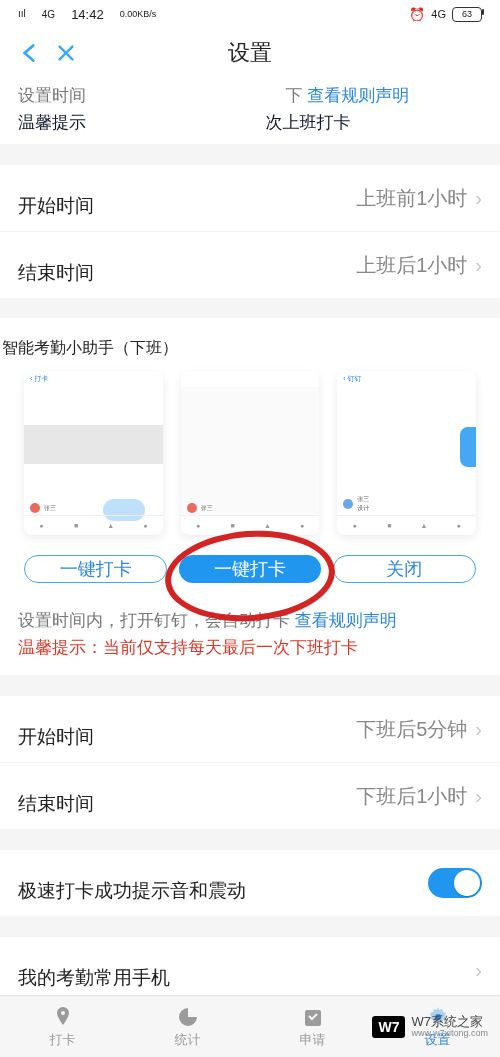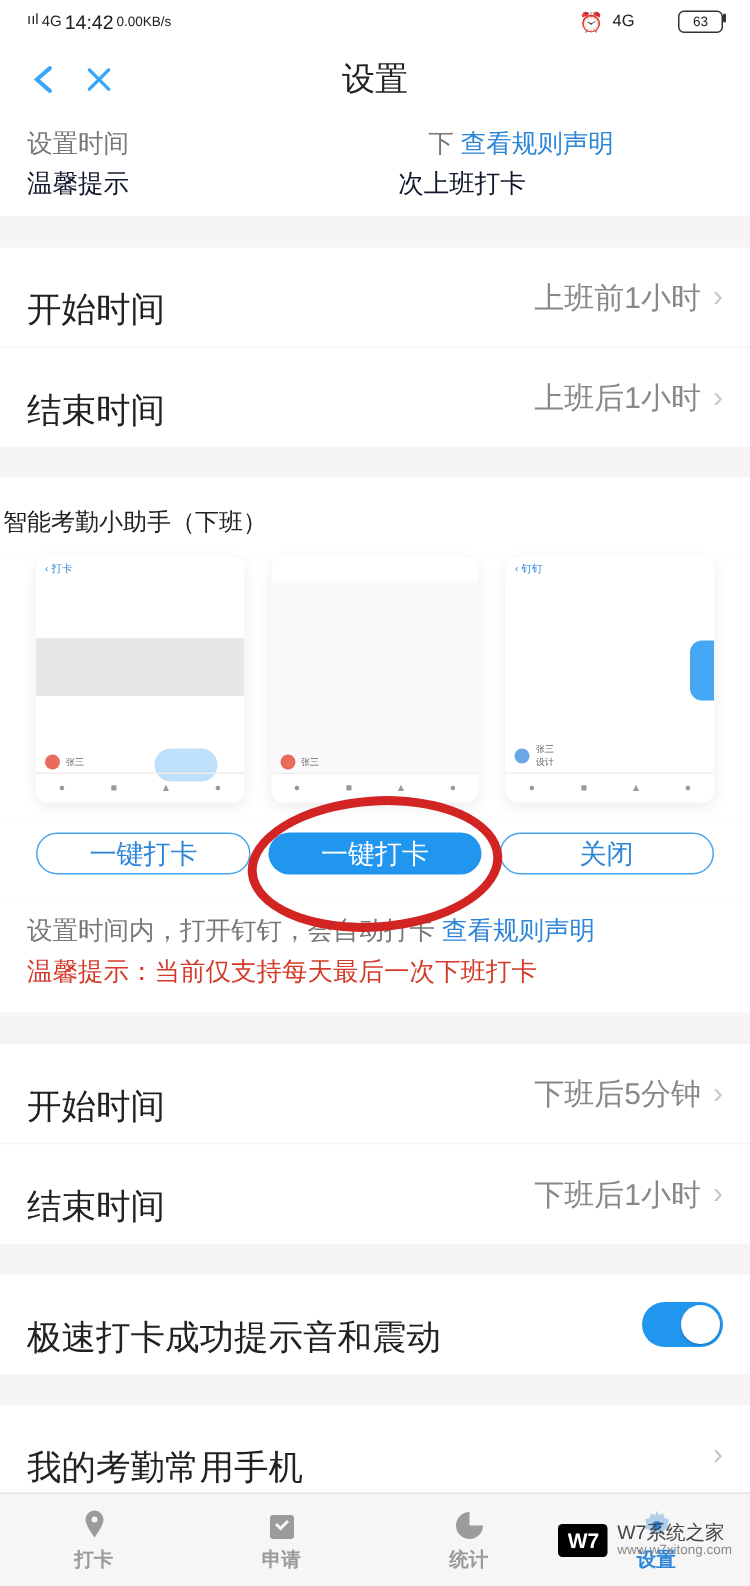--- a/index.html
+++ b/index.html
@@ -1,34 +1,34 @@
 <!DOCTYPE html>
 <html><head>
   <meta charset="utf-8">
   <style>
     * { box-sizing: border-box; margin: 0; padding: 0; }
     body { width: 500px; height: 1057px; font-family: -apple-system, "PingFang SC", sans-serif; background: #f5f5f5; color: #222; overflow: hidden; position: relative; }
     .status-bar { height: 28px; display: flex; align-items: center; padding: 0 18px; font-size: 13px; background: #fff; justify-content: space-between; }
-    .status-left { display: flex; align-items: center; gap: 2px; }
+    .status-left { display: flex; align-items: center; gap: 16px; }
     .status-right { display: flex; align-items: center; gap: 6px; }
     .signal { font-size: 10px; line-height: 1; }
     .net-speed { font-size: 9px; line-height: 1; }
-    .battery { border: 1.5px solid #333; border-radius: 4px; width: 30px; height: 15px; display: flex; align-items: flex-start; padding: 1px; position: relative; margin-left: 23px; }
+    .battery { border: 1.5px solid #333; border-radius: 4px; width: 30px; height: 15px; display: flex; align-items: flex-start; padding: 1px; position: relative; }
     .battery::after { content: ""; position: absolute; right: -3px; width: 2px; height: 6px; background: #333; border-radius: 1px; }
     .battery-txt { font-size: 9px; margin: auto; }
     .nav { height: 50px; background: #fff; display: flex; align-items: center; padding: 0 12px; position: relative; }
     .nav-title { position: absolute; left: 0; right: 0; text-align: center; font-size: 22px; }
     .nav-back, .nav-close { color: #1b9af7; display: inline-flex; align-items: center; justify-content: center; width: 36px; height: 36px; }
     .nav-back svg, .nav-close svg { stroke: #3aa6f7; }
     .section-cut { background: #fff; padding: 6px 18px 10px; position: relative; overflow: hidden; }
     .cut-line1 { color: #777; font-size: 17px; white-space: nowrap; }
     .cut-link { color: #2e86d8; }
     .warn { color: #0f172a; font-size: 17px; margin-top: 4px; }
     .row { background: #fff; height: 66px; display: flex; align-items: center; padding: 0 18px; justify-content: space-between; margin-top: 1px; }
-    .row-label { font-size: 23px; margin-top: 16px; }
+    .row-label { font-size: 19px; margin-top: 16px; }
     .row-value { color: #888; font-size: 20px; display: flex; align-items: center; gap: 8px; }
     .chev { color: #c6c6c6; }
     .gap { height: 20px; }
     .block-title { background: #fff; padding: 20px 2px 12px; font-size: 16px; }
     .previews { background: #fff; display: flex; gap: 18px; padding: 0 24px 12px; }
     .pv { flex: 1; height: 164px; border-radius: 8px; box-shadow: 0 3px 10px rgba(0,0,0,0.08); background: #fff; position: relative; overflow: hidden; }
     .pv-top { height: 16px; display: flex; align-items: center; padding: 0 6px; font-size: 7px; color: #2e86d8; }
     .pv-body { position: absolute; inset: 16px 0 20px 0; }
     .pv1 .pv-body { background: linear-gradient(180deg,#fff 30%,#e7e7e7 30% 60%,#fff 60%); }
     .pv1 .blue-bar { position: absolute; bottom: -6px; right: 18px; width: 42px; height: 22px; background: #bfe0fa; border-radius: 12px; }
@@ -45,21 +45,21 @@
     .pill { flex: 1; height: 28px; border-radius: 21px; display: flex; align-items: center; justify-content: center; font-size: 18px; text-align: right; }
     .pill-outline { border: 1.5px solid #4aa5f0; color: #2e86d8; background: #fff; }
     .pill-solid { background: #2196ef; color: #fff; }
     .red-circle { position: absolute; width: 170px; height: 90px; border: 6px solid #d32424; border-radius: 50%; top: -16px; left: 165px; pointer-events: none; transform: rotate(-4deg); }
     .hint-block { background: #fff; padding: 8px 18px 16px; font-size: 17px; }
     .hint-text { color: #777; }
     .hint-link { color: #2e86d8; }
     .hint-warn { color: #d43a2a; margin-top: 4px; }
     .toggle { width: 54px; height: 30px; border-radius: 15px; background: #2196ef; position: relative; }
     .toggle::after { content: ""; position: absolute; right: 2px; top: 2px; width: 26px; height: 26px; background: #fff; border-radius: 50%; box-shadow: 0 1px 2px rgba(0,0,0,0.2); }
-    .bottom-tabs { position: absolute; bottom: 0; left: 0; right: 0; height: 62px; background: #f6f6f6; display: flex; border-top: 1px solid #e5e5e5; font-weight: bold; }
+    .bottom-tabs { position: absolute; bottom: 0; left: 0; right: 0; height: 62px; background: #f6f6f6; display: flex; border-top: 1px solid #e5e5e5; }
     .tab { flex: 1; display: flex; flex-direction: column; align-items: center; justify-content: center; gap: 2px; color: #9b9b9b; font-size: 13px; }
     .tab svg { width: 24px; height: 24px; }
     .tab.active { color: #2e86d8; }
     .watermark { position: absolute; bottom: 18px; right: 12px; display: flex; align-items: center; gap: 6px; z-index: 50; }
     .wm-badge { background: #000000; color: #fff; font-weight: bold; font-size: 14px; padding: 3px 6px; border-radius: 3px; }
     .wm-txt { font-size: 13px; line-height: 1.1; color: #444; }
     .wm-txt .t1 { font-weight: normal; }
     .wm-txt .t2 { font-size: 9px; color: #888; }
   </style>
 </head>
@@ -231,30 +231,30 @@
 
 <div class="bottom-tabs">
   <div class="tab">
     <svg viewBox="0 0 24 24" fill="#9b9b9b">
         <path d="M12 2a6 6 0 0 0-6 6c0 4 6 12 6 12s6-8 6-12a6 6 0 0 0-6-6zm0 8a2 2 0 1 1 0-4 2 2 0 0 1 0 4z"></path>
       </svg>
     <span>打卡</span>
   </div>
   <div class="tab">
     <svg viewBox="0 0 24 24" fill="#9b9b9b">
+        <path d="M12 3a9 9 0 1 0 9 9h-9V3z"></path>
+      </svg>
+    <span>统计</span>
+  </div>
+  <div class="tab">
+    <svg viewBox="0 0 24 24" fill="#9b9b9b">
         <rect x="4" y="5" width="16" height="16" rx="2"></rect>
         <path d="M8 11l3 3 5-5" stroke="#f6f6f6" stroke-width="2" fill="none"></path>
       </svg>
     <span>申请</span>
-  </div>
-  <div class="tab">
-    <svg viewBox="0 0 24 24" fill="#9b9b9b">
-        <path d="M12 3a9 9 0 1 0 9 9h-9V3z"></path>
-      </svg>
-    <span>统计</span>
   </div>
   <div class="tab active">
     <svg viewBox="0 0 24 24" fill="#2e86d8">
         <circle cx="12" cy="12" r="3"></circle>
         <path d="M12 2l1 3 3-1 1 3 3 1-1 3 1 3-3 1-1 3-3-1-1 3-1-3-3 1-1-3-3-1 1-3-1-3 3-1 1-3 3 1 1-3z" opacity="0.35"></path>
       </svg>
     <span>设置</span>
   </div>
 </div>
 

